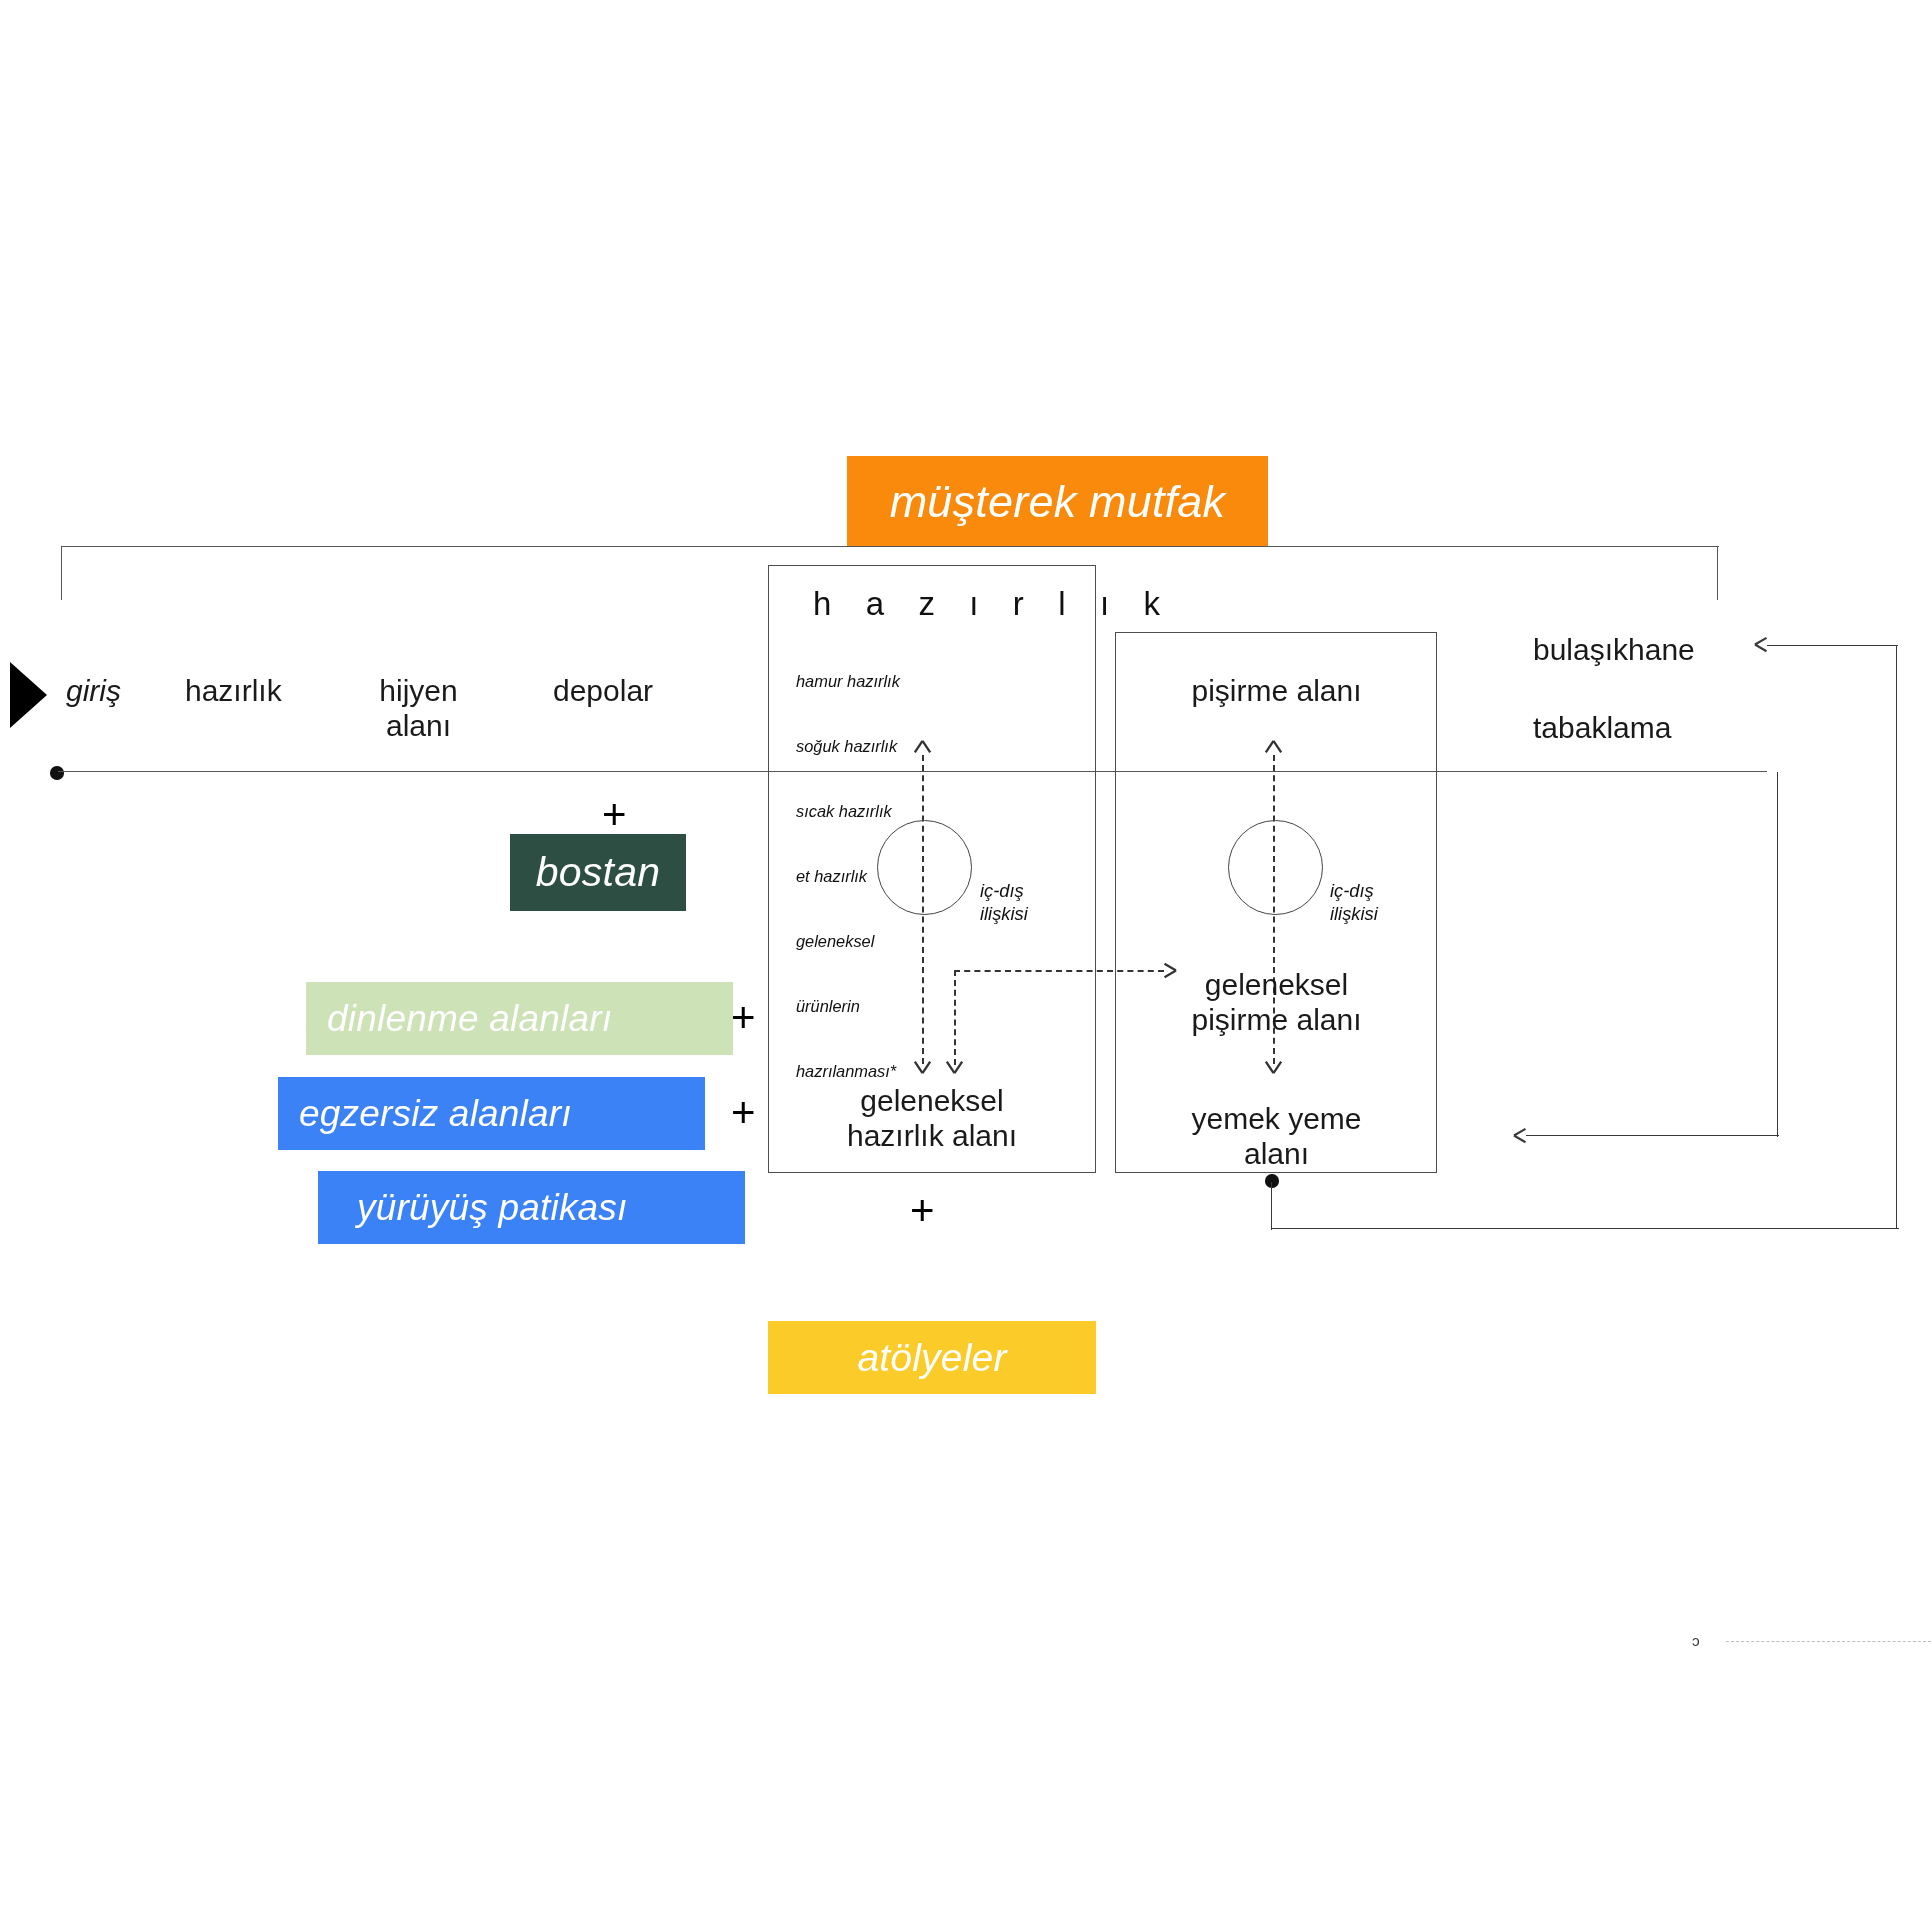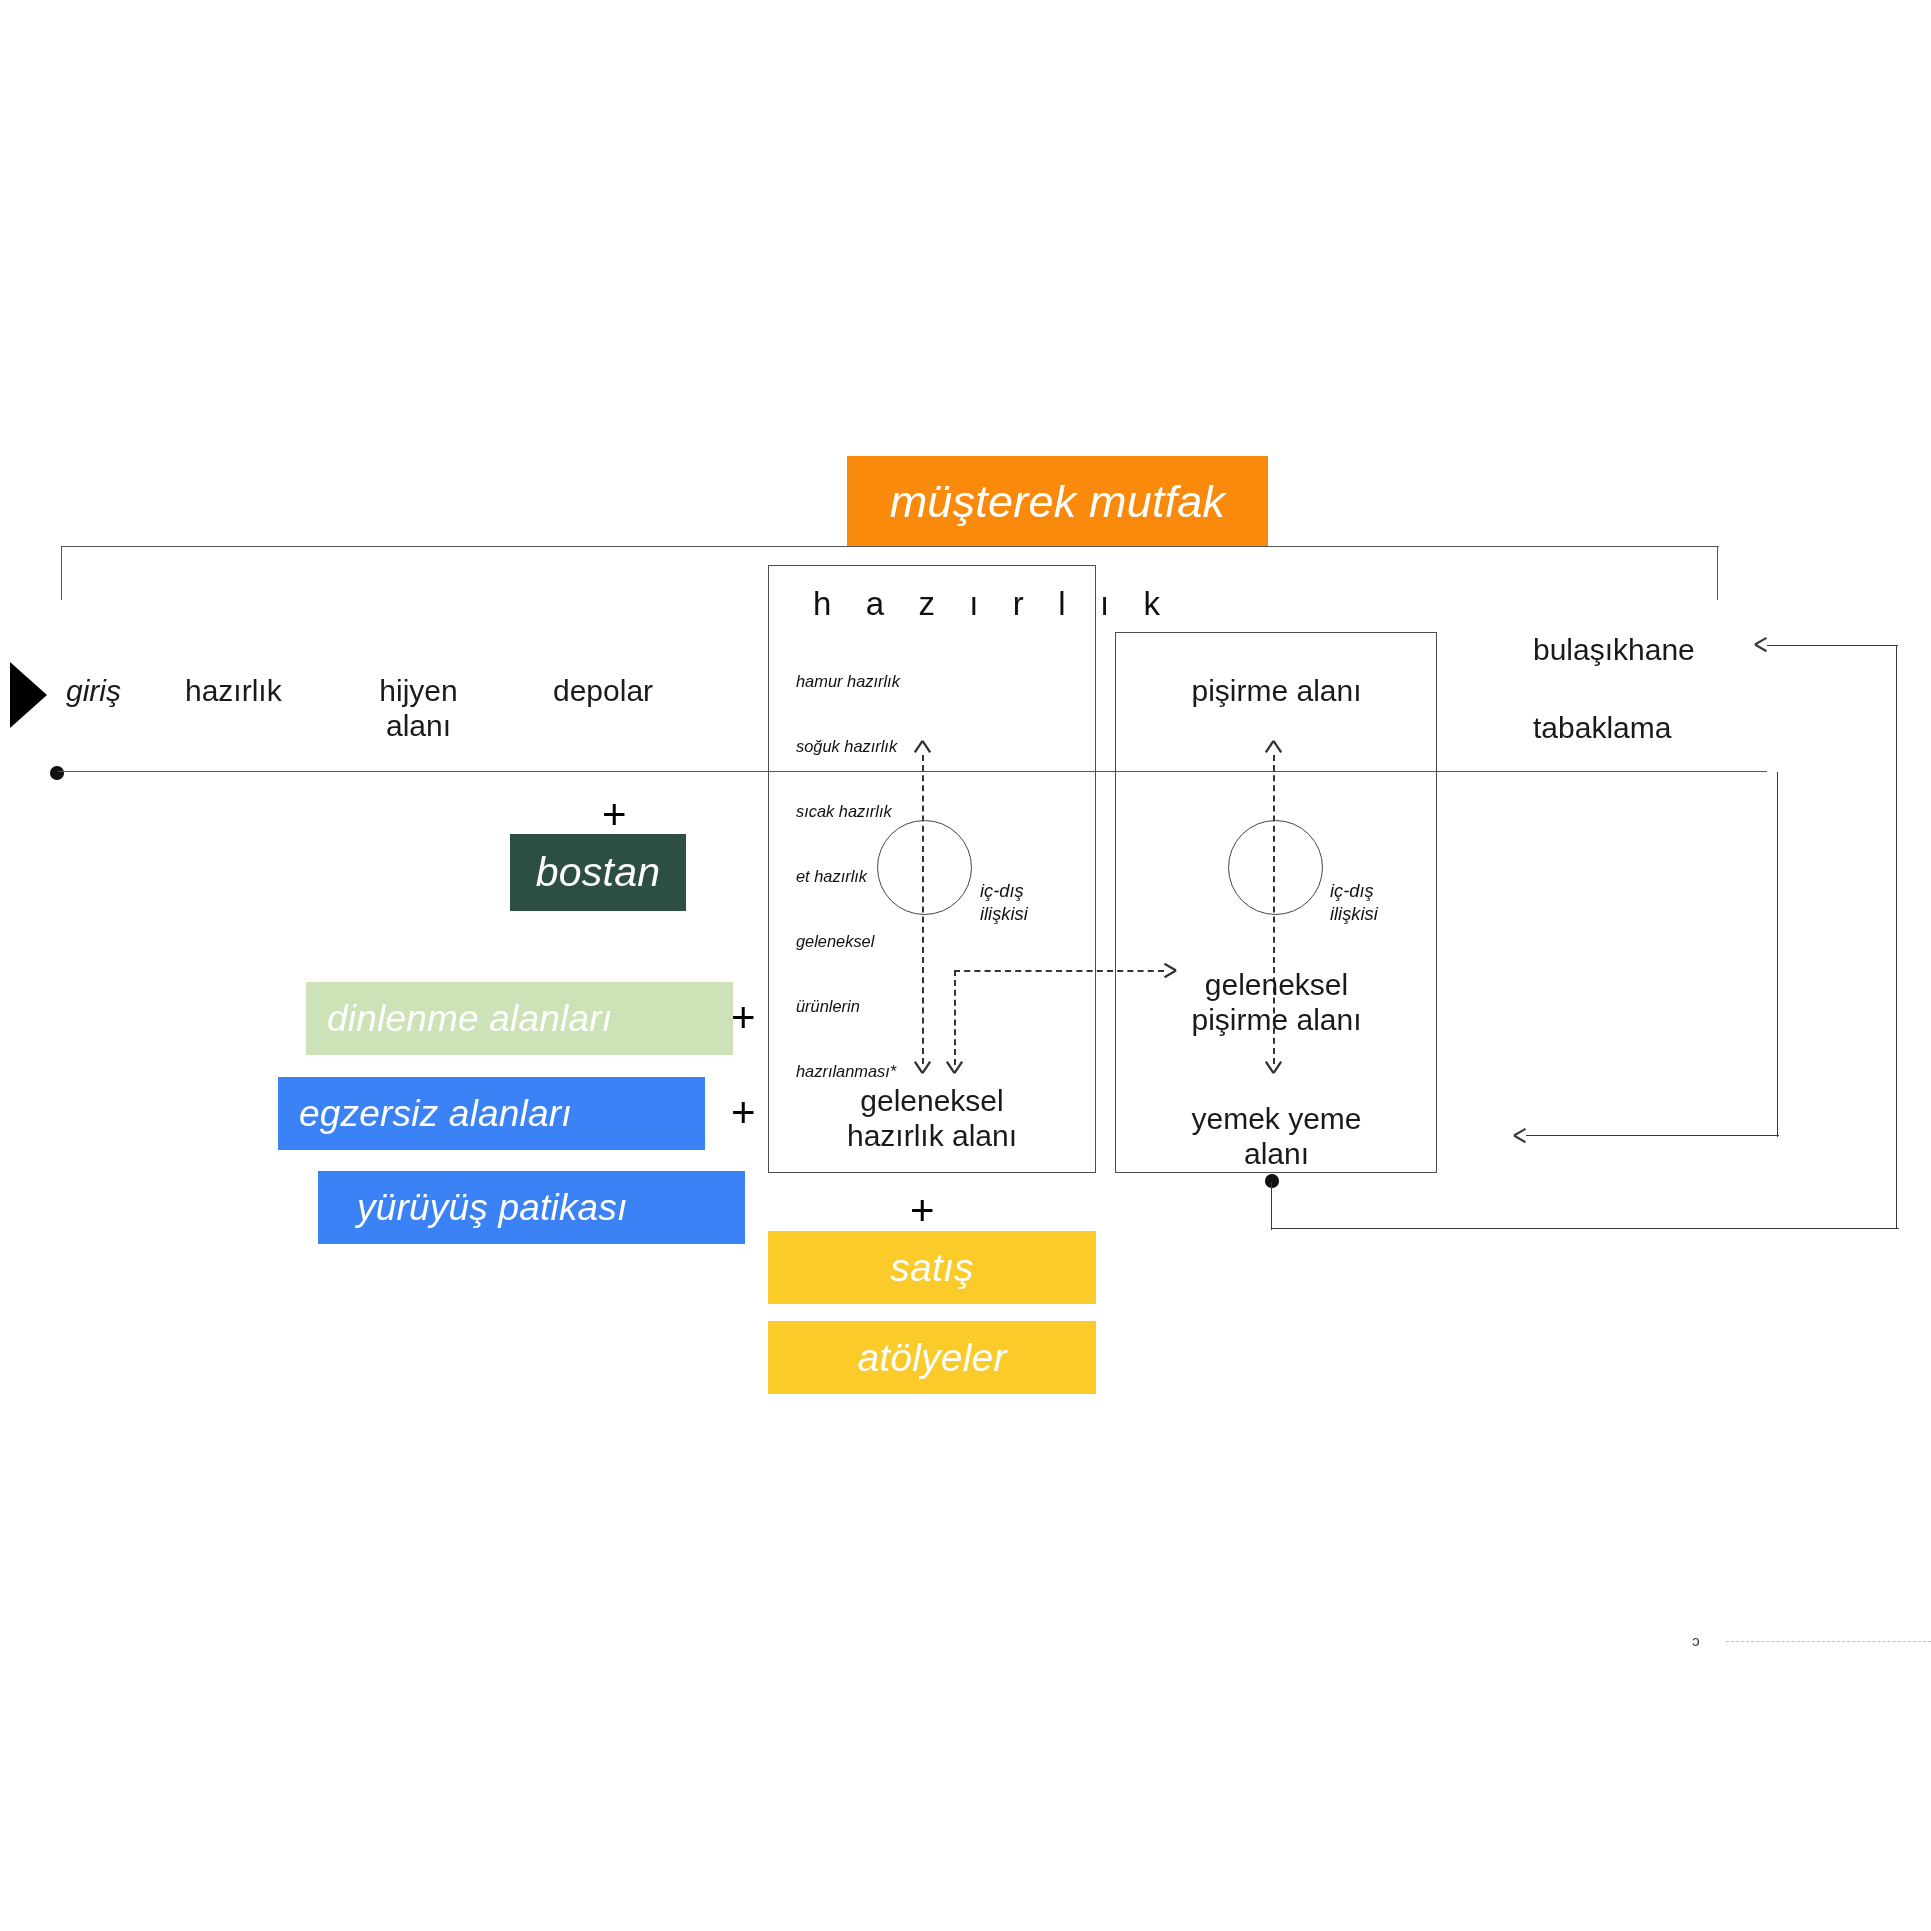--- a/index.html
+++ b/index.html
@@ -166,20 +166,19 @@
 
   <div class="chip chip-lgreen left" style="left:278px;top:982px;width:427px;height:73px;font-size:37px;padding-left:21px;margin-left:28px;">dinlenme alanları</div>
   <div class="plus" style="left:731px;top:997px;">+</div>
 
   <div class="chip chip-pink left" style="left:278px;top:1077px;width:427px;height:73px;font-size:37px;padding-left:21px;">egzersiz alanları</div>
   <div class="plus" style="left:731px;top:1092px;">+</div>
 
   <div class="chip chip-pink left" style="left:278px;top:1171px;width:427px;height:73px;font-size:37px;padding-left:39px;margin-left:40px;">yürüyüş patikası</div>
 
   <div class="plus" style="left:910px;top:1190px;">+</div>
-  <div class="chip chip-yellow center" style="left:768px;top:1231px;width:328px;height:73px;font-size:39px;">satış</div>
   <div class="chip chip-yellow center" style="left:768px;top:1321px;width:328px;height:73px;font-size:39px;">atölyeler</div>
 
   <div class="faint" style="left:1692px;top:1632px;font-size:15.4px;">ɔ</div>
   <div class="faint-dash" style="left:1726px;top:1641px;width:205px;"></div>
 
 </div>
 
 
 </body></html>

